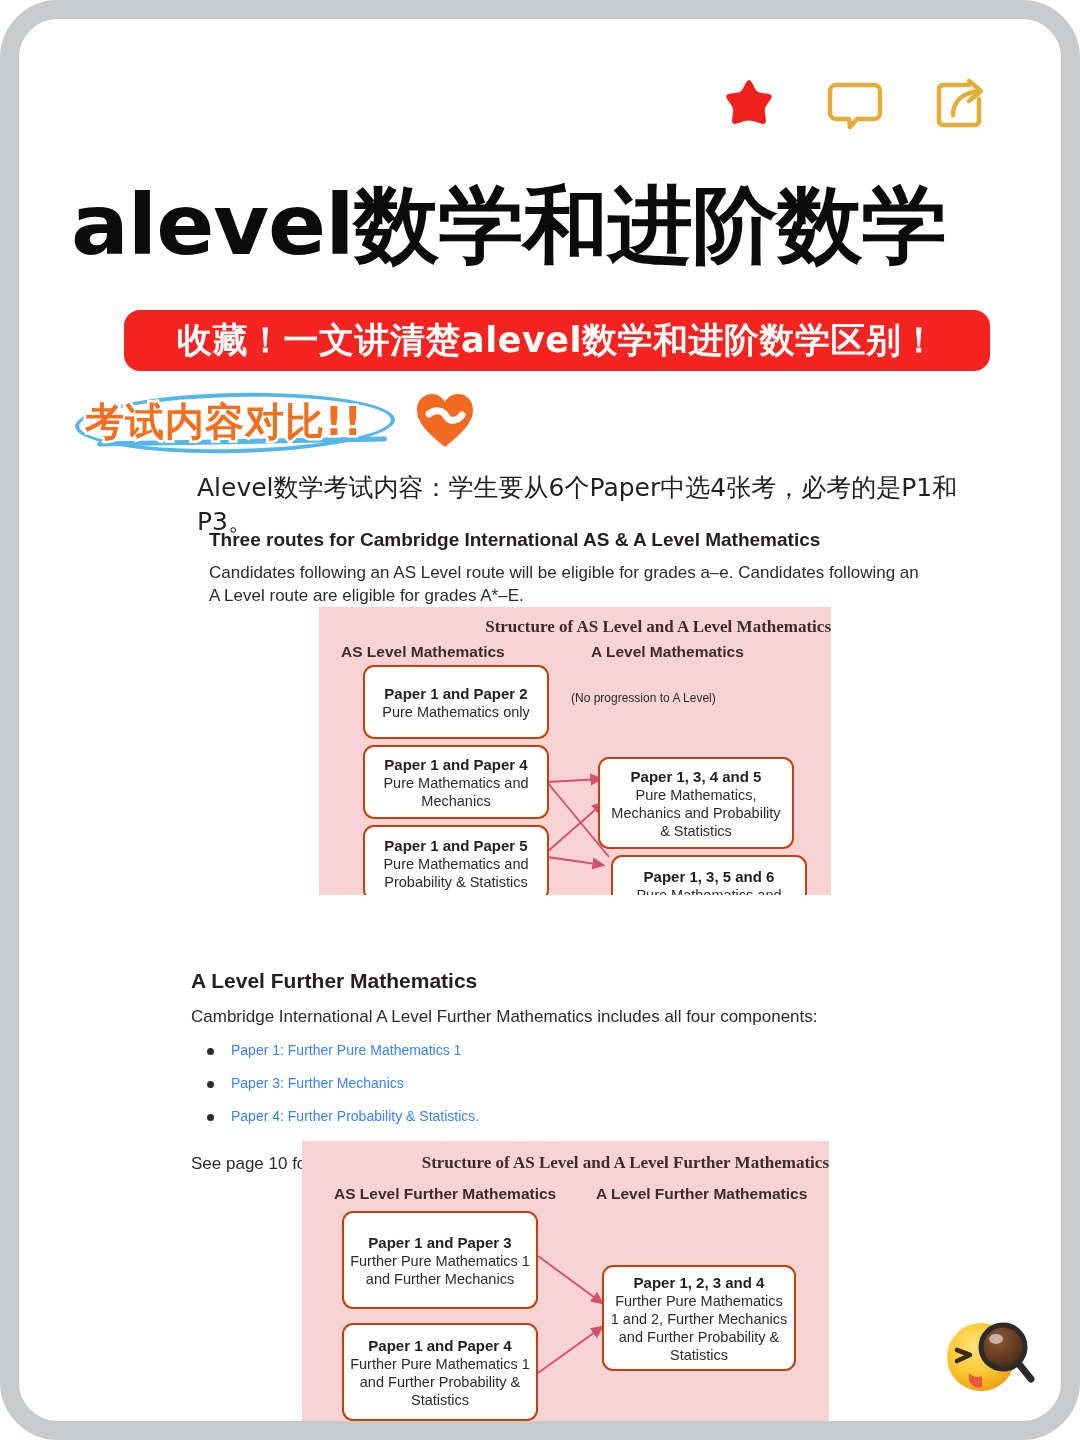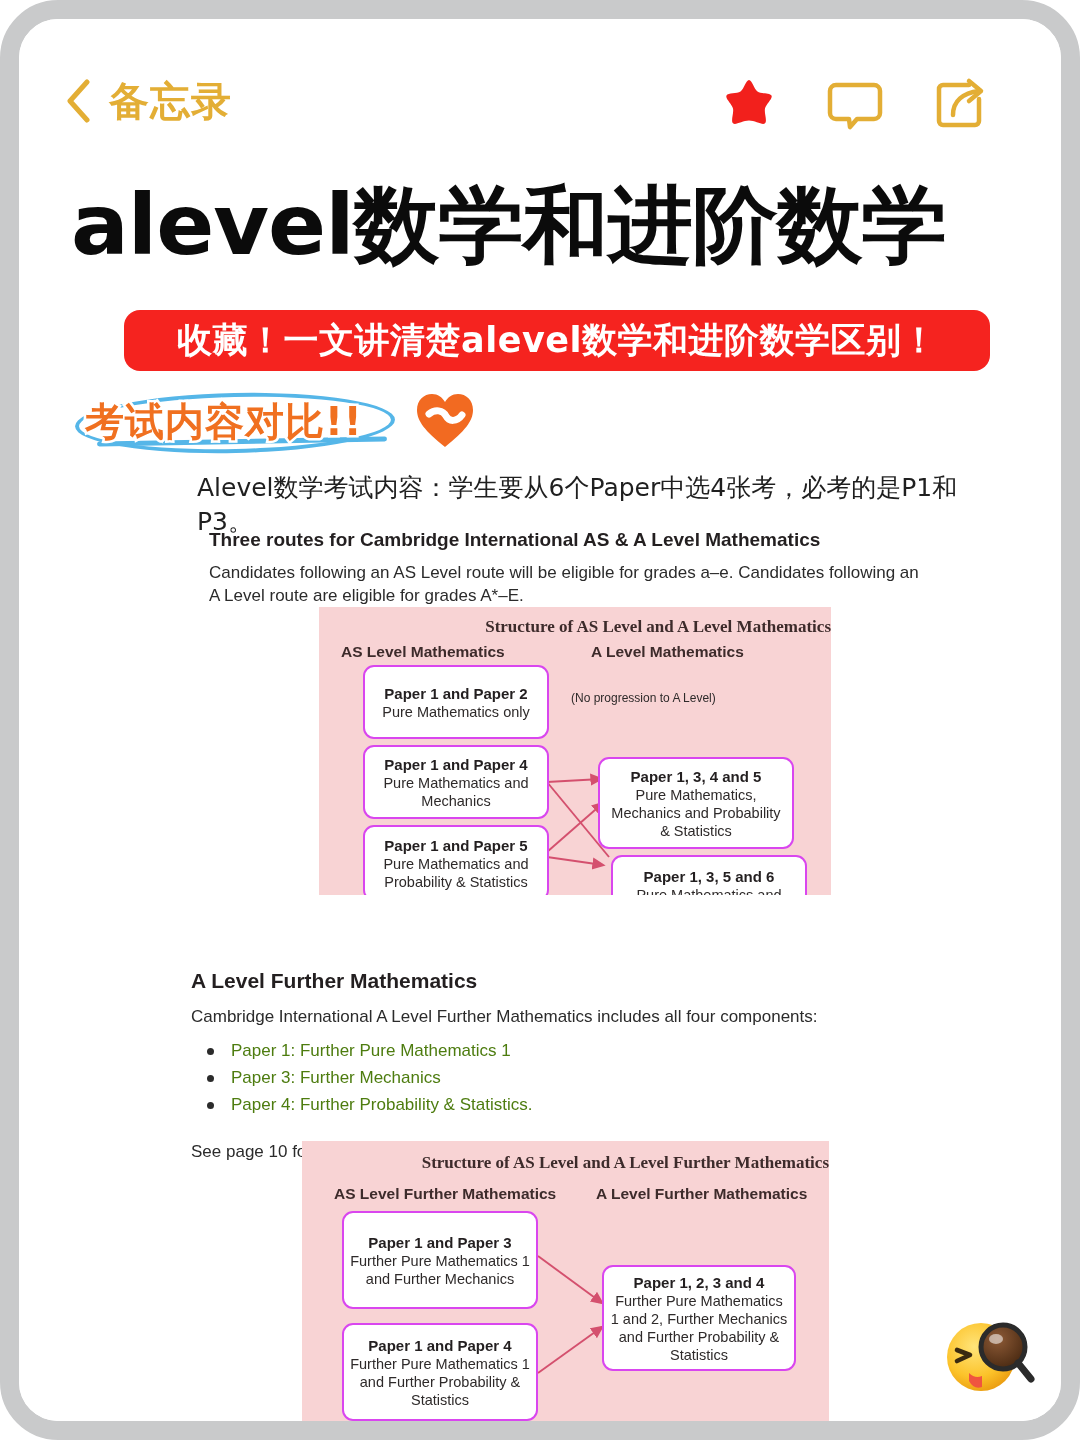--- a/index.html
+++ b/index.html
@@ -115,22 +115,22 @@
   }
   #doc1{left:190px;top:508px;width:720px;}
   #doc1 .h{font-size:19px;font-weight:bold;line-height:26px;margin:0 0 8px 0;}
   #doc1 .p{font-size:17px;line-height:23px;margin:0;color:#2b2b2b;}
 
   #doc2{left:172px;top:948px;width:740px;}
   #doc2 .h{font-size:21px;font-weight:bold;line-height:28px;margin:0 0 10px 0;}
   #doc2 .p{font-size:17px;line-height:24px;margin:0 0 8px 0;color:#2b2b2b;}
   #doc2 ul{margin:0;padding:0;list-style:none;}
   #doc2 li{
-    font-size:17px;line-height:27px;color:#4d7c0f;
-    padding-left:40px;position:relative;
+    font-size:14px;line-height:27px;color:#3b82f6;
+    padding-left:40px;position:relative;margin-top:6px;
   }
   #doc2 li:before{
     content:"";position:absolute;left:16px;top:11px;
     width:7px;height:7px;border-radius:50%;background:#2b2b2b;
   }
   #doc2 .foot{font-size:17px;line-height:24px;margin:22px 0 0 0;color:#2b2b2b;}
 
   
   .diagram{
     position:absolute;background:#f8d3d4;overflow:hidden;
@@ -141,21 +141,21 @@
   .dg-title{
     position:absolute;left:0;width:100%;text-align:right;
     font-size:17px;font-weight:bold;color:#3d2b2b;
     font-family:Liberation Serif, serif;
   }
   .dg-col{
     position:absolute;font-size:15.5px;font-weight:bold;color:#3d2b2b;
     font-family:"Liberation Sans","DejaVu Sans",sans-serif;
   }
   .dg-box{
-    position:absolute;background:#ffffff;border:2px solid #d946ef;
+    position:absolute;background:#ffffff;border:2px solid #c2410c;
     border-radius:11px;box-sizing:border-box;
     display:flex;flex-direction:column;align-items:center;justify-content:center;
     text-align:center;padding:4px 6px;
   }
   .dg-box .bt{font-size:15px;font-weight:bold;color:#231f20;line-height:19px;}
   .dg-box .bs{font-size:14.5px;color:#2e2a2a;line-height:18px;}
   .dg-note{
     position:absolute;font-size:12px;color:#2e2a2a;
     font-family:"Liberation Sans","DejaVu Sans",sans-serif;
   }
@@ -165,26 +165,20 @@
   #emoji{position:absolute;right:24px;bottom:14px;width:104px;height:104px;}
 </style>
 </head>
 <body>
 
 <div id="frame">
 <div id="page">
 
   <div id="topbar">
 
-    <div id="back-group">
-      <svg id="chevron" viewBox="0 0 26 44">
-        <polyline points="22,3 5,22 22,41" fill="none" stroke="#e3ae35" stroke-width="5" stroke-linecap="round" stroke-linejoin="round"></polyline>
-      </svg>
-      <span id="back-label">备忘录</span>
-    </div>
 
     <div id="top-icons">
       <svg class="topicon" viewBox="0 0 56 56">
         <path d="M28 5 C31 5 33 14 36.5 16.5 C40 19 49 17.5 50.5 20.5
                  C52 23.5 45 29 44 33.5 C43 38 46.5 46 44 48.3
                  C41.5 50.6 34.5 45.5 28 45.5 C21.5 45.5 14.5 50.6 12 48.3
                  C9.5 46 13 38 12 33.5 C11 29 4 23.5 5.5 20.5
                  C7 17.5 16 19 19.5 16.5 C23 14 25 5 28 5 Z" fill="#f2201c"></path>
       </svg>
 

